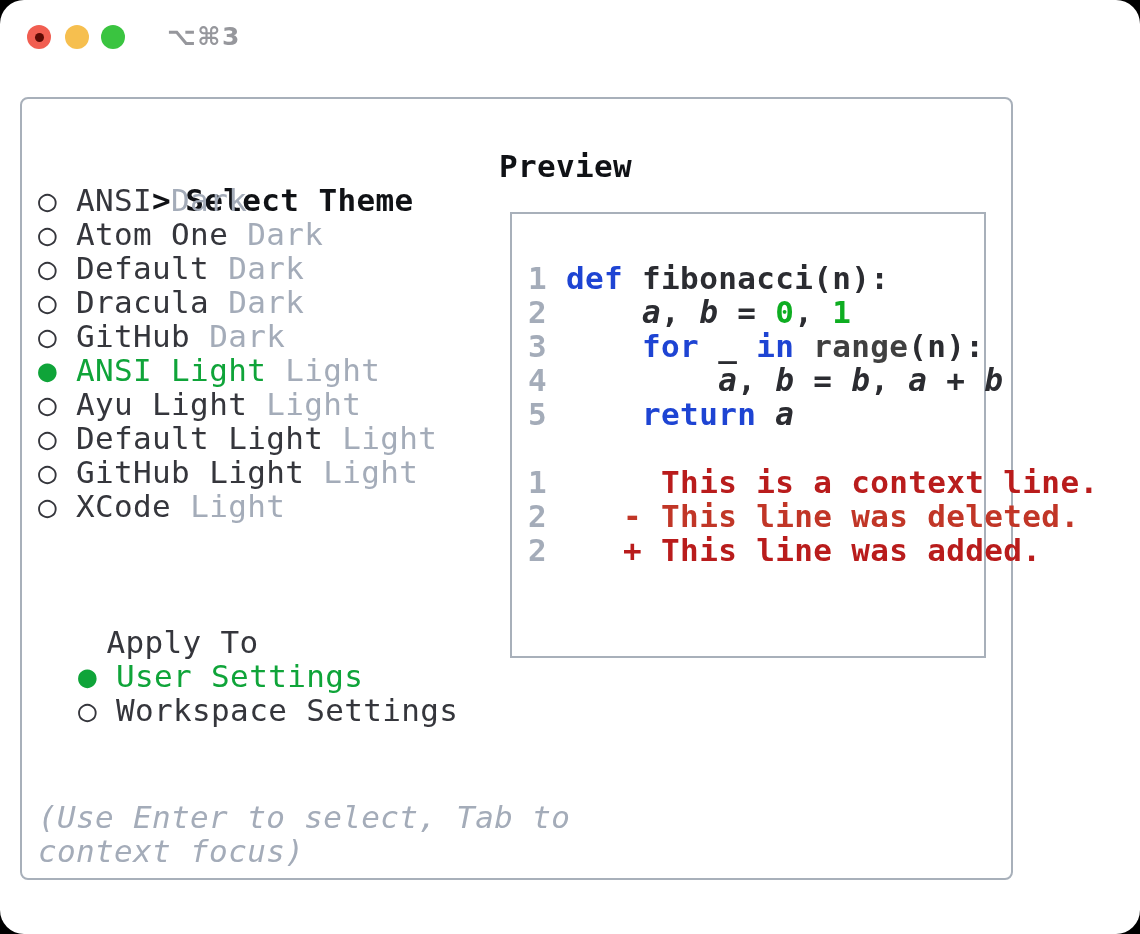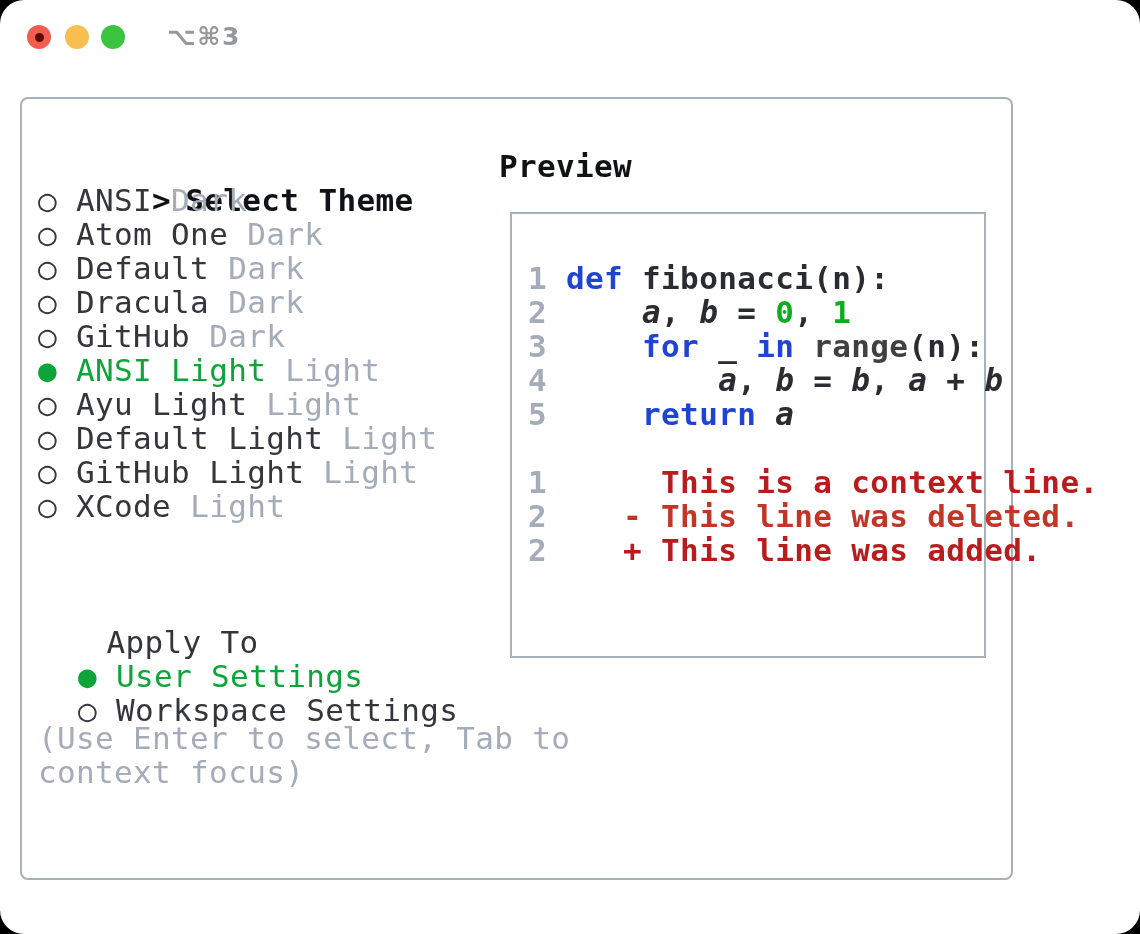--- a/index.html
+++ b/index.html
@@ -33,21 +33,21 @@
     background:#fff;
   }
   
   .tline {
     height:34px; line-height:34px; font-size:31px;
     letter-spacing:0.35px; white-space:pre; color:#35363c;
   }
   .col      { position:absolute; }
   #left-col   { left:38px;  top:149px; }
   #apply-col  { left:38px;  top:625px;margin-left:40px; }
-  #footer-col { left:38px;  top:721px; }
+  #footer-col { left:38px;  top:800px;font-style:italic; }
   #preview-label { position:absolute; left:499px; top:149px; }
   #preview-box {
     position:absolute; left:510px; top:212px; width:476px; height:446px;
     border:2px solid #a8b0ba; box-sizing:border-box; background:#fff;font-weight:bold;
   }
   #preview-lines { position:absolute; left:16px; top:47px; }
   
   .b   { font-weight:bold; color:#101216; }
   .mr1 { margin-right:14.2px; }
   .ind2{ padding-left:28.4px; }

